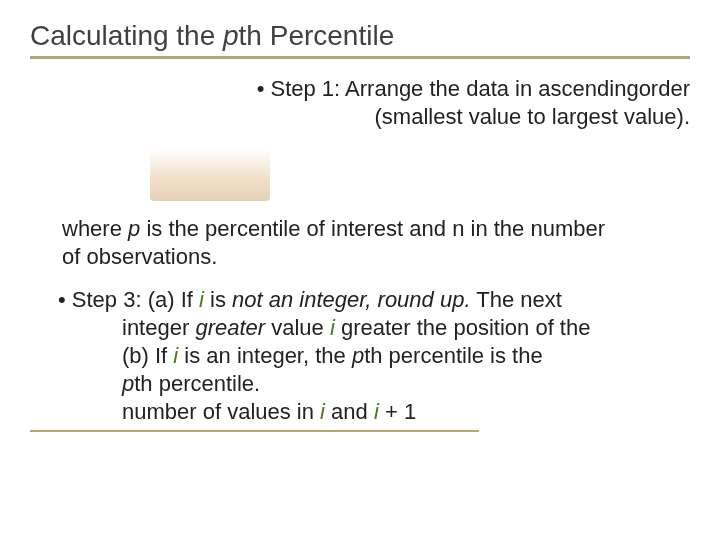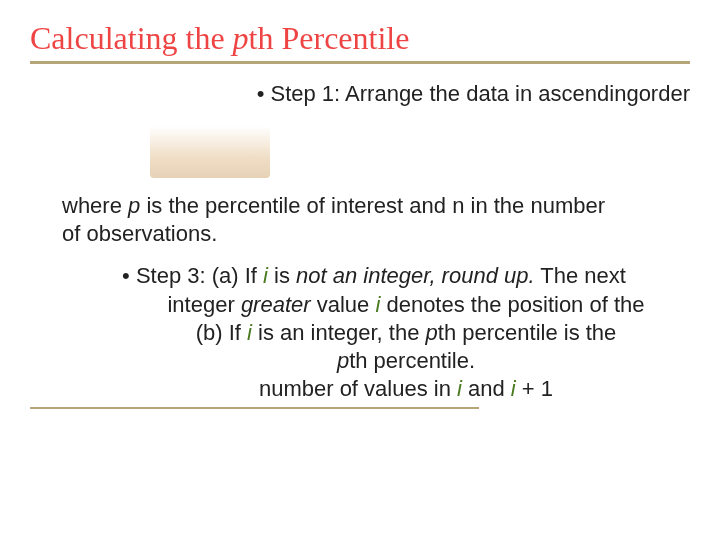--- a/index.html
+++ b/index.html
@@ -12,23 +12,23 @@
     color: #222;
   }
   .slide {
     position: relative;
     width: 720px;
     height: 540px;
     box-sizing: border-box;
     padding: 18px 30px 20px 30px;
   }
   .title {
-    font-family: Liberation Serif, serif;
-    font-size: 32px;
-    color: #ef4444;
+    font-family: Liberation Sans, sans-serif;
+    font-size: 28px;
+    color: #404040;
     margin: 2px 0 4px 0;
     font-weight: normal;
   }
   .title .ital { font-style: italic; }
   .rule-top {
     border: none;
     border-top: 3px solid #b5a67a;
     margin: 2px 0 0 0;
   }
   .rule-bottom {
@@ -65,57 +65,57 @@
     height: 52px;
     margin: 6px 0 14px 120px;
     border-radius: 4px;
     background: linear-gradient(to bottom, rgba(255,255,255,0) 0%, rgba(230,200,160,0.6) 60%, rgba(220,190,150,0.7) 100%);
   }
   .where {
     margin: 0 22px 14px 32px;
   }
   .step3 {
     margin: 0 0 0 28px;
-    text-align: center;
   }
   .step3 .cont {
     display: block;
     margin-left: 64px;
   }
 </style>
 </head>
 <body>
 
 <div class="slide">
 
   <div class="title">
     <span>Calculating the </span><span class="ital">p</span><span>th Percentile</span>
   </div>
   <hr class="rule-top">
 
   <div class="body">
 
     <div class="step">
       <span class="lead">• Step 1: Arrange the data in ascendingorder</span>
+      <span class="substep">(smallest value to largest value).</span>
     </div>
 
 
     <div class="formula-placeholder"></div>
 
     <div class="where">
       <span>where </span><span class="ital">p</span><span> is the percentile of interest and n in the number</span><br>
       <span>of observations.</span>
     </div>
 
     <div class="step3">
       <span class="lead">
         <span>• Step 3: (a) If </span><span class="green-ital">i</span><span> is </span><span class="ital">not an integer, round up.</span><span> The next</span>
       </span>
       <span class="cont">
-        <span>integer </span><span class="ital">greater</span><span> value </span><span class="green-ital">i</span><span> denotes the position of the</span>
+        <span>integer </span><span class="ital">greater</span><span> value </span><span class="green-ital">i</span><span> greater the position of the</span>
       </span>
       <span class="cont">
         <span>(b) If </span><span class="green-ital">i</span><span> is an integer, the </span><span class="ital">p</span><span>th percentile is the</span>
       </span>
       <span class="cont">
         <span class="ital">p</span><span>th percentile.</span>
       </span>
       <span class="cont">
         <span>number of values in </span><span class="green-ital">i</span><span> and  </span><span class="green-ital">i</span><span> + 1</span>
       </span>

